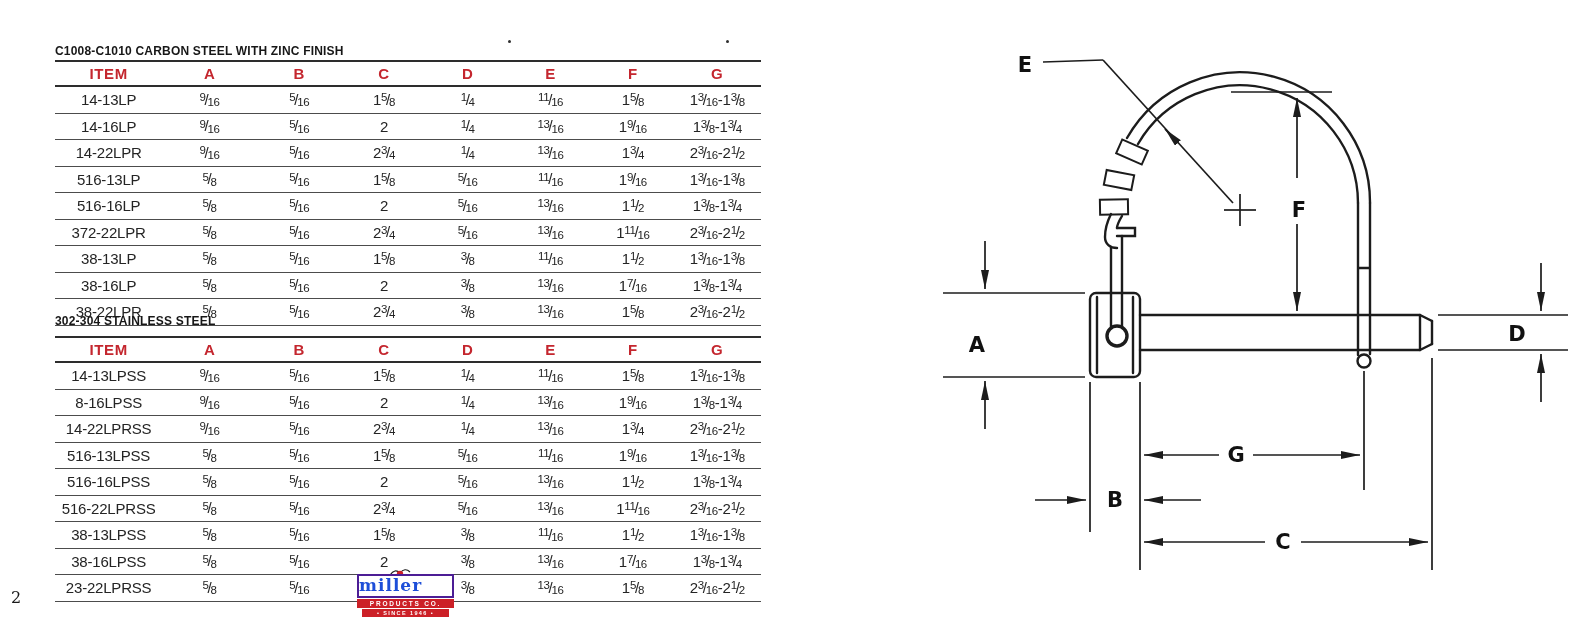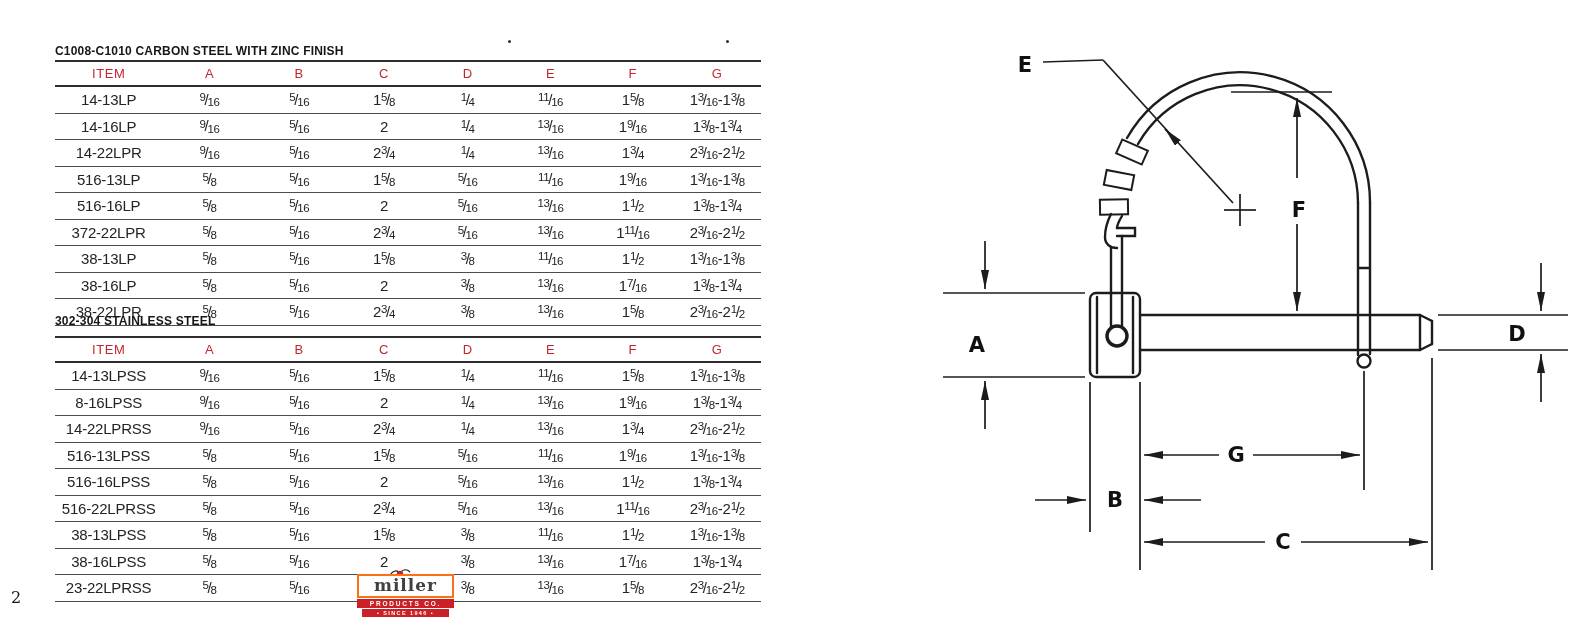--- a/index.html
+++ b/index.html
@@ -14,21 +14,21 @@
   .tbl-title{
     position:absolute;left:55px;font-size:12px;font-weight:700;letter-spacing:.2px;
     color:#171717;white-space:nowrap;
   }
   table.tbl{
     position:absolute;left:55px;width:706px;border-collapse:collapse;table-layout:fixed;
   }
   .tbl thead tr{border-top:2.6px solid #2d2d2d;border-bottom:2.2px solid #2d2d2d}
   .tbl tbody tr{border-bottom:1.5px solid #4c4c4c}
   .tbl th{
-    color:#c4262e;font-size:13px;font-weight:400;height:23px;line-height:23px;
+    color:#c4262e;font-size:15px;font-weight:700;height:23px;line-height:23px;
     padding:0;text-align:center;letter-spacing:.6px;
   }
   .tbl td{
     font-size:15px;height:21px;line-height:21px;padding:0;text-align:center;
     color:#242424;letter-spacing:-.2px;white-space:nowrap;
   }
   .tbl td sup{font-size:11.5px;vertical-align:3.5px;letter-spacing:-.4px}
   .tbl td sub{font-size:11.5px;vertical-align:-1px;letter-spacing:-.4px}
   .tbl td .sl{margin:0 -1px}
 
@@ -38,23 +38,23 @@
   #pin-diagram .dim{stroke:#1c1c1c;stroke-width:1.7;fill:none}
   #pin-diagram .band{fill:#fff;stroke:#1c1c1c;stroke-width:2}
   #pin-diagram text{
     font-family:"DejaVu Sans","Liberation Sans",sans-serif;font-weight:bold;
     font-size:21px;fill:#111;text-anchor:middle;
   }
 
   
   .logo{position:absolute;left:357px;top:574px;width:97px}
   .logo-box{
-    border:2px solid #f97316;background:#fff;height:20px;text-align:center;
+    border:2px solid #4c1d95;background:#fff;height:20px;text-align:left;
     font-family:"DejaVu Serif",serif;font-weight:900;font-size:17px;line-height:19px;
-    letter-spacing:1px;color:#404040;position:relative;
+    letter-spacing:1px;color:#1d4ed8;position:relative;
   }
   .logo-band{
     background:#cc2027;color:#fff;text-align:center;font-weight:700;
     font-family:"Liberation Sans",sans-serif;
   }
   .logo-band.b1{height:9px;line-height:9px;font-size:6.5px;letter-spacing:1.8px;margin-top:1px}
   .logo-band.b2{height:8px;line-height:8px;font-size:5.5px;letter-spacing:1.4px;margin-top:1px;
     width:90%;margin-left:5%}
   .logo-bird{position:absolute;top:-8px;left:30px;width:26px;height:12px}
 

